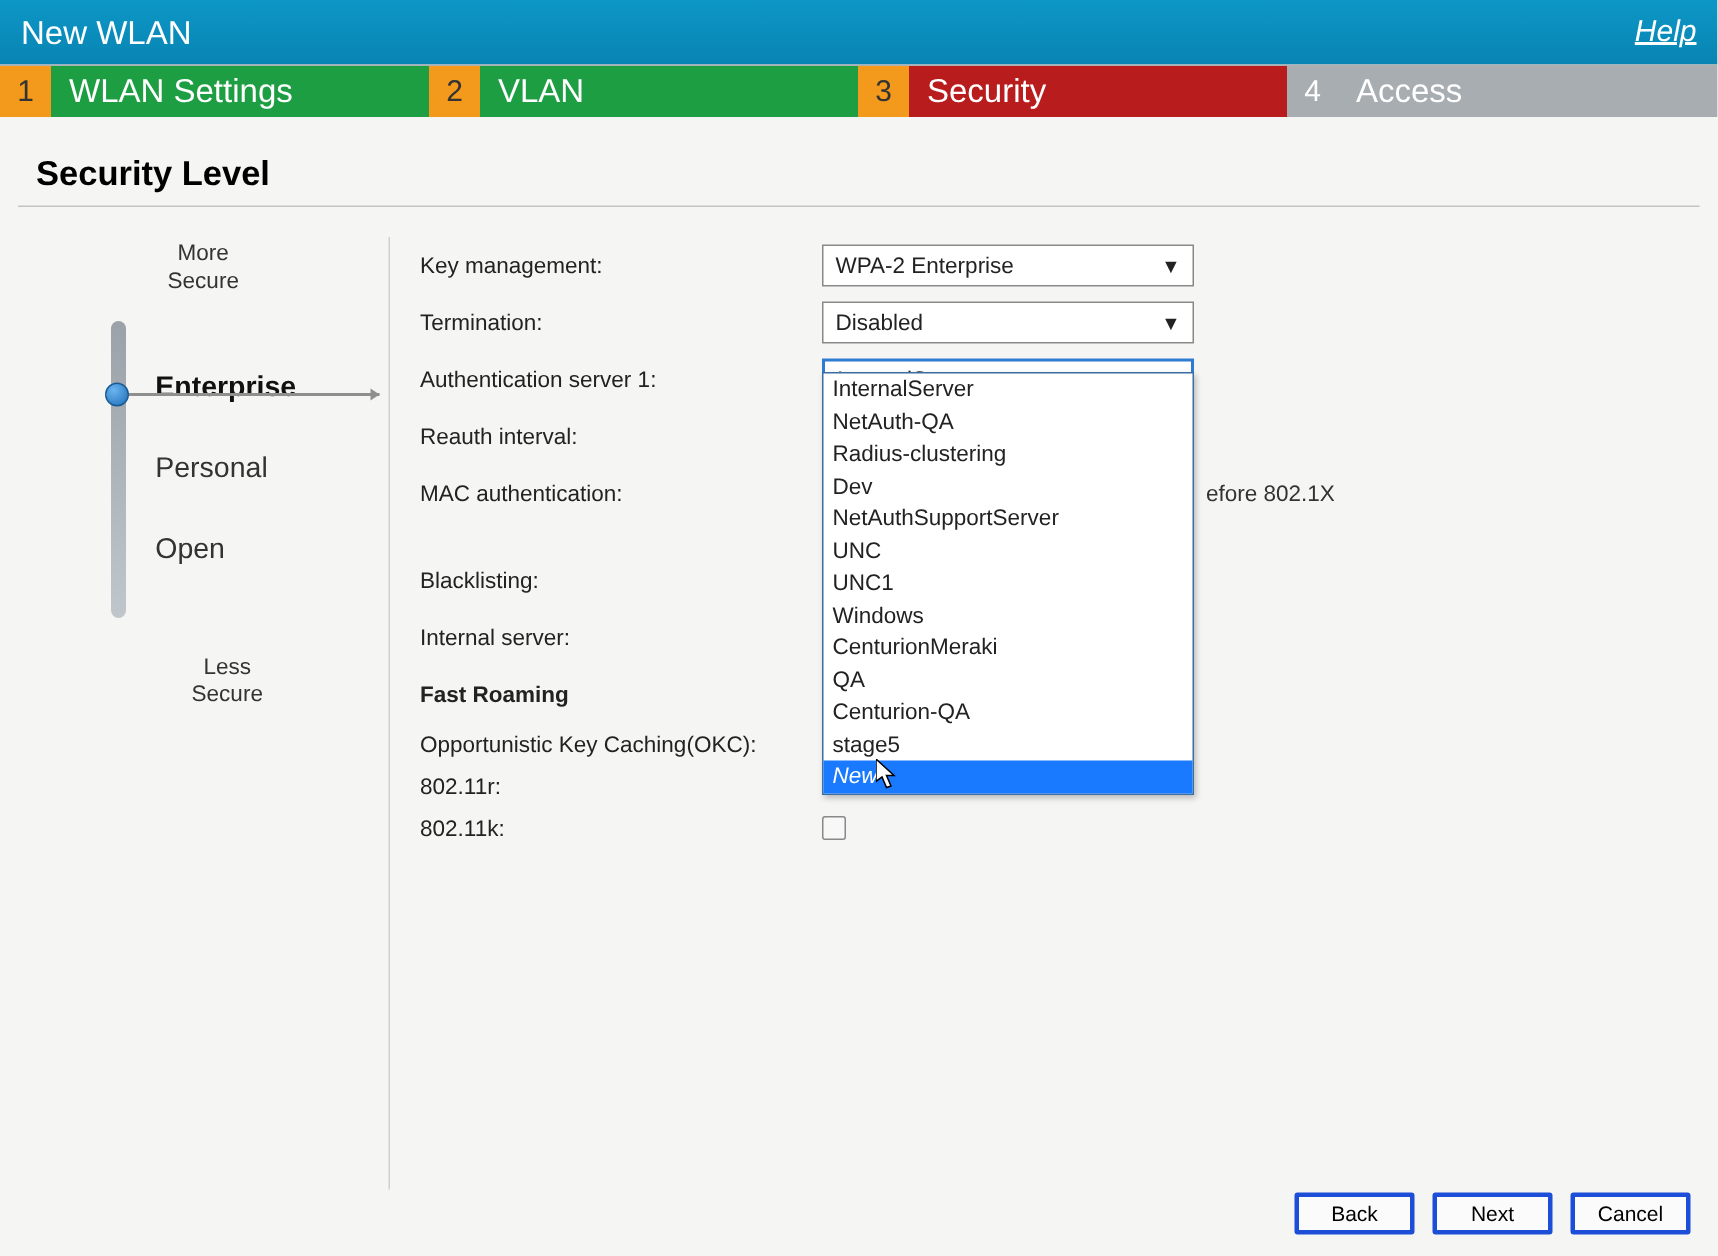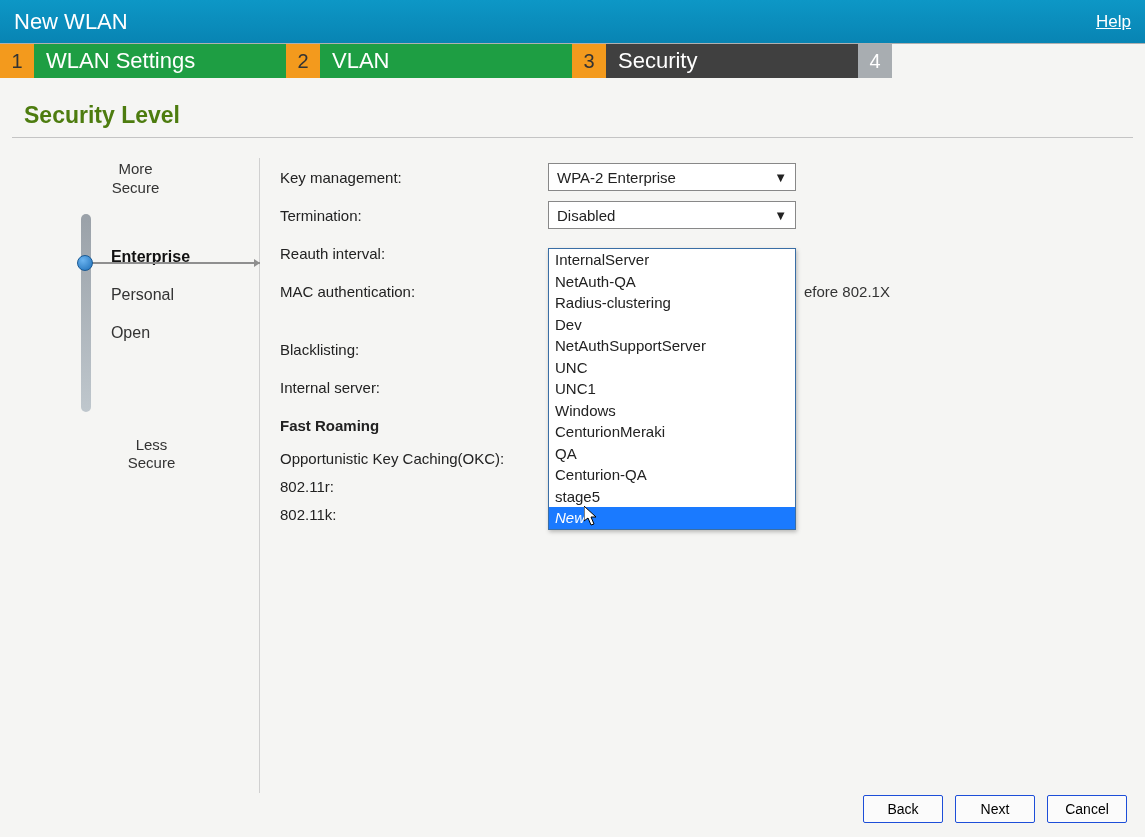--- a/index.html
+++ b/index.html
@@ -8,44 +8,44 @@
     .title-bar {
       background: linear-gradient(#0d97c6, #0884b3);
       height: 44px;
       display: flex;
       justify-content: space-between;
       align-items: center;
       padding: 0 14px;
       border-bottom: 1px solid #b0b0b0;
     }
     .title-text { color: #fff; font-size: 22px; font-weight: 400; }
-    .help-link { color: #fff; font-size: 17px; text-decoration: underline; cursor: pointer; }
+    .help-link { color: #fff; font-size: 20px; text-decoration: underline; cursor: pointer; font-style: italic; }
     
     .wizard-tabs { display: flex; height: 34px; }
     .wizard-tab { display: flex; align-items: center; height: 100%; cursor: pointer; }
     .tab-num {
       width: 34px; height: 34px; display: flex; align-items: center; justify-content: center;
       font-size: 20px; font-weight: 400;
     }
     .tab-label { padding: 0 20px 0 12px; font-size: 22px; font-weight: 300; height: 100%; display: flex; align-items: center; }
     .tab-1 .tab-num { background: #f39a1d; color: #333; }
     .tab-1 .tab-label { background: #1e9e43; color: #fff; flex: 1; }
     .tab-2 .tab-num { background: #f39a1d; color: #333; }
     .tab-2 .tab-label { background: #1e9e43; color: #fff; flex: 1; }
     .tab-3 .tab-num { background: #f39a1d; color: #333; }
-    .tab-3 .tab-label { background: #404040; color: #fff; flex: 1; }
+    .tab-3 .tab-label { background: #b91c1c; color: #fff; flex: 1; }
     .tab-4 .tab-num { background: #a8adb1; color: #fff; }
     .tab-4 .tab-label { background: #a8adb1; color: #fff; flex: 1; }
     .tab-1 { flex: 0 0 286px; }
     .tab-2 { flex: 0 0 286px; }
     .tab-3 { flex: 0 0 286px; }
     .tab-4 { flex: 1; }
     
     .page-heading {
-      font-size: 23px; font-weight: bold; color: #4d7c0f;
+      font-size: 23px; font-weight: bold; color: #000000;
       padding: 24px 12px 8px 12px;
       border-bottom: 1px solid #c4c4c4;
       margin: 0 12px;
     }
     
     .content-area { display: flex; padding: 20px 12px 0 12px; height: 655px; }
     
     .security-panel {
       width: 248px;
       border-right: 1px solid #d0d0d0;
@@ -68,21 +68,21 @@
     .slider-line::after {
       content: ''; position: absolute; right: 0; top: -3px;
       border-left: 6px solid #8f8f8f; border-top: 4px solid transparent; border-bottom: 4px solid transparent;
     }
     .slider-knob {
       position: absolute; left: -4px; top: 41px;
       width: 16px; height: 16px; border-radius: 50%;
       background: radial-gradient(circle at 35% 30%, #6bb4f0, #1d6eb8);
       border: 1px solid #1a5a94;
     }
-    .slider-levels { display: flex; flex-direction: column; gap: 20px; margin-top: 40px; font-size: 16px; color: #333; }
+    .slider-levels { display: flex; flex-direction: column; gap: 32px; margin-top: 40px; font-size: 19px; color: #333; }
     .slider-level { cursor: pointer; }
     .slider-level.active { font-weight: bold; color: #111; }
     
     .form-area { flex: 1; padding-left: 20px; position: relative; }
     .form-row { display: flex; align-items: center; min-height: 38px; font-size: 15px; color: #222; }
     .form-label { width: 268px; }
     .form-label.bold { font-weight: bold; }
     
     .select-box {
       width: 248px; height: 28px;
@@ -114,21 +114,21 @@
       position: absolute; left: 324px; top: 348px; z-index: 60;
       width: 16px; height: 22px;
     }
     
     .button-bar {
       position: absolute; right: 18px; bottom: 14px;
       display: flex; gap: 12px;
     }
     .btn {
       min-width: 80px; height: 28px;
-      background: #fbfbfb; border: 1px solid #1d4ed8; border-radius: 2px;
+      background: #fbfbfb; border: 3px solid #1d4ed8; border-radius: 2px;
       font-size: 14px; cursor: pointer;
     }
   </style>
 </head>
 <body>
 
 <div class="title-bar">
   <div class="title-text">New WLAN</div>
   <a class="help-link">Help</a>
 </div>
@@ -141,20 +141,21 @@
   <div class="wizard-tab tab-2">
     <div class="tab-num">2</div>
     <div class="tab-label">VLAN</div>
   </div>
   <div class="wizard-tab tab-3">
     <div class="tab-num">3</div>
     <div class="tab-label">Security</div>
   </div>
   <div class="wizard-tab tab-4">
     <div class="tab-num">4</div>
+    <div class="tab-label">Access</div>
   </div>
 </div>
 
 <h2 class="page-heading">Security Level</h2>
 
 <div class="content-area">
 
   <div class="security-panel">
     <div class="sec-label-top" style="white-space: pre-line;">More
 Secure</div>
@@ -184,20 +185,27 @@
     </div>
 
     <div class="form-row">
       <div class="form-label">Termination:</div>
       <div class="select-box">
         <span>Disabled</span>
         <span class="select-caret">▼</span>
       </div>
     </div>
 
+    <div class="form-row">
+      <div class="form-label">Authentication server 1:</div>
+      <div class="select-box focused">
+        <span>InternalServer</span>
+        <span class="select-caret">▼</span>
+      </div>
+    </div>
 
     <div class="dropdown-list">
       <div class="dropdown-item">InternalServer</div>
       <div class="dropdown-item">NetAuth-QA</div>
       <div class="dropdown-item">Radius-clustering</div>
       <div class="dropdown-item">Dev</div>
       <div class="dropdown-item">NetAuthSupportServer</div>
       <div class="dropdown-item">UNC</div>
       <div class="dropdown-item">UNC1</div>
       <div class="dropdown-item">Windows</div>

